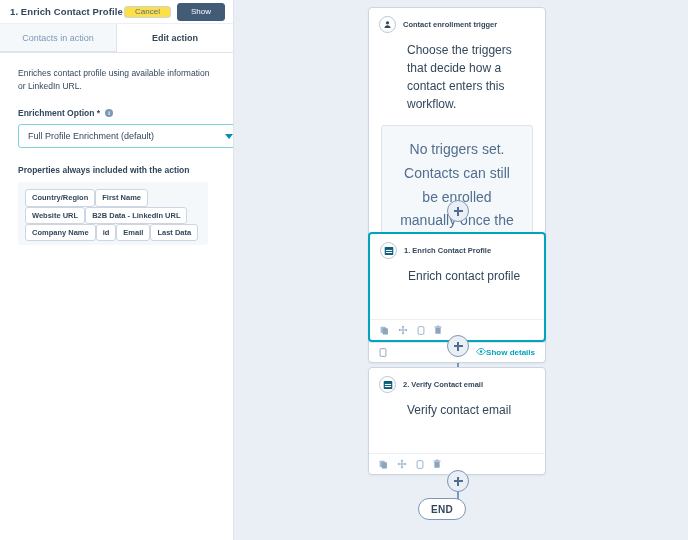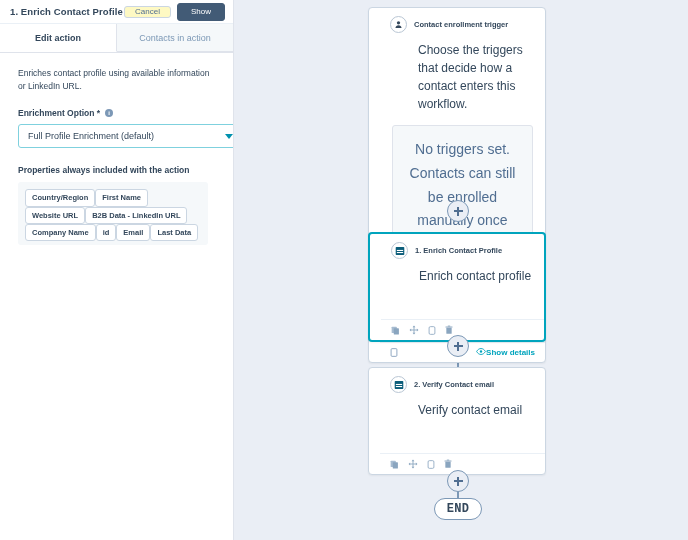--- a/index.html
+++ b/index.html
@@ -48,21 +48,21 @@
     flex: 1;
     white-space: nowrap;
     overflow: hidden;
   }
 
   .hdr-btns { display: flex; gap: 6px; align-items: center; }
 
   .btn-cancel {
     font-size: 8px;
     color: #506e91;
-    background: #fef9c3;
+    background: #fde047;
     border: 1px solid #cbd6e2;
     border-radius: 3px;
     padding: 1px 10px;
     line-height: 1;
     cursor: pointer;
     white-space: nowrap;
   }
 
   .btn-save {
     font-size: 8px;
@@ -224,21 +224,20 @@
   }
 
   .card {
     position: absolute;
     left: 134px;
     width: 178px;
     background: #ffffff;
     border: 1px solid #cbd6e2;
     border-radius: 4px;
     box-shadow: 0 1px 2px rgba(0,0,0,0.05);
-    padding-left: 11px;
   }
 
   .card.selected {
     border: 2px solid #00a4bd;
   }
 
   .card-head {
     display: flex;
     align-items: center;
     gap: 7px;
@@ -339,54 +338,53 @@
   .plus-node::before, .plus-node::after {
     content: "";
     position: absolute;
     background: #506e91;
   }
   .plus-node::before { width: 9px; height: 1.5px; }
   .plus-node::after { width: 1.5px; height: 9px; }
 
   .end-node {
     position: absolute;
-    left: 200px;
+    left: 184px;
     width: 48px; height: 22px;
     border-radius: 11px;
     background: #ffffff;
     border: 1.5px solid #7c98b6;
     display: flex;
     align-items: center;
     justify-content: center;
-    font-size: 12px;
+    font-size: 10px;
     font-weight: bold;
     color: #33475b;
     letter-spacing: 0.3px;
     z-index: 3;
-    font-family: Liberation Mono, monospace;
   }
 </style>
 </head>
 <body>
 
 <div class="app">
 
   <div class="left-panel">
 
     <div class="panel-header">
       <div class="panel-title">1. Enrich Contact Profile</div>
       <div class="hdr-btns">
         <button class="btn-cancel">Cancel</button>
         <button class="btn-save">Show</button>
       </div>
     </div>
 
     <div class="tabs">
+      <div class="tab">Contacts in action</div>
       <div class="tab active">Edit action</div>
-      <div class="tab">Contacts in action</div>
     </div>
 
     <div class="panel-body">
 
       <div class="desc">Enriches contact profile using available information or LinkedIn URL.</div>
 
       <div class="field-label">
         <span>Enrichment Option *</span>
         <span class="info-icon">i</span>
       </div>

